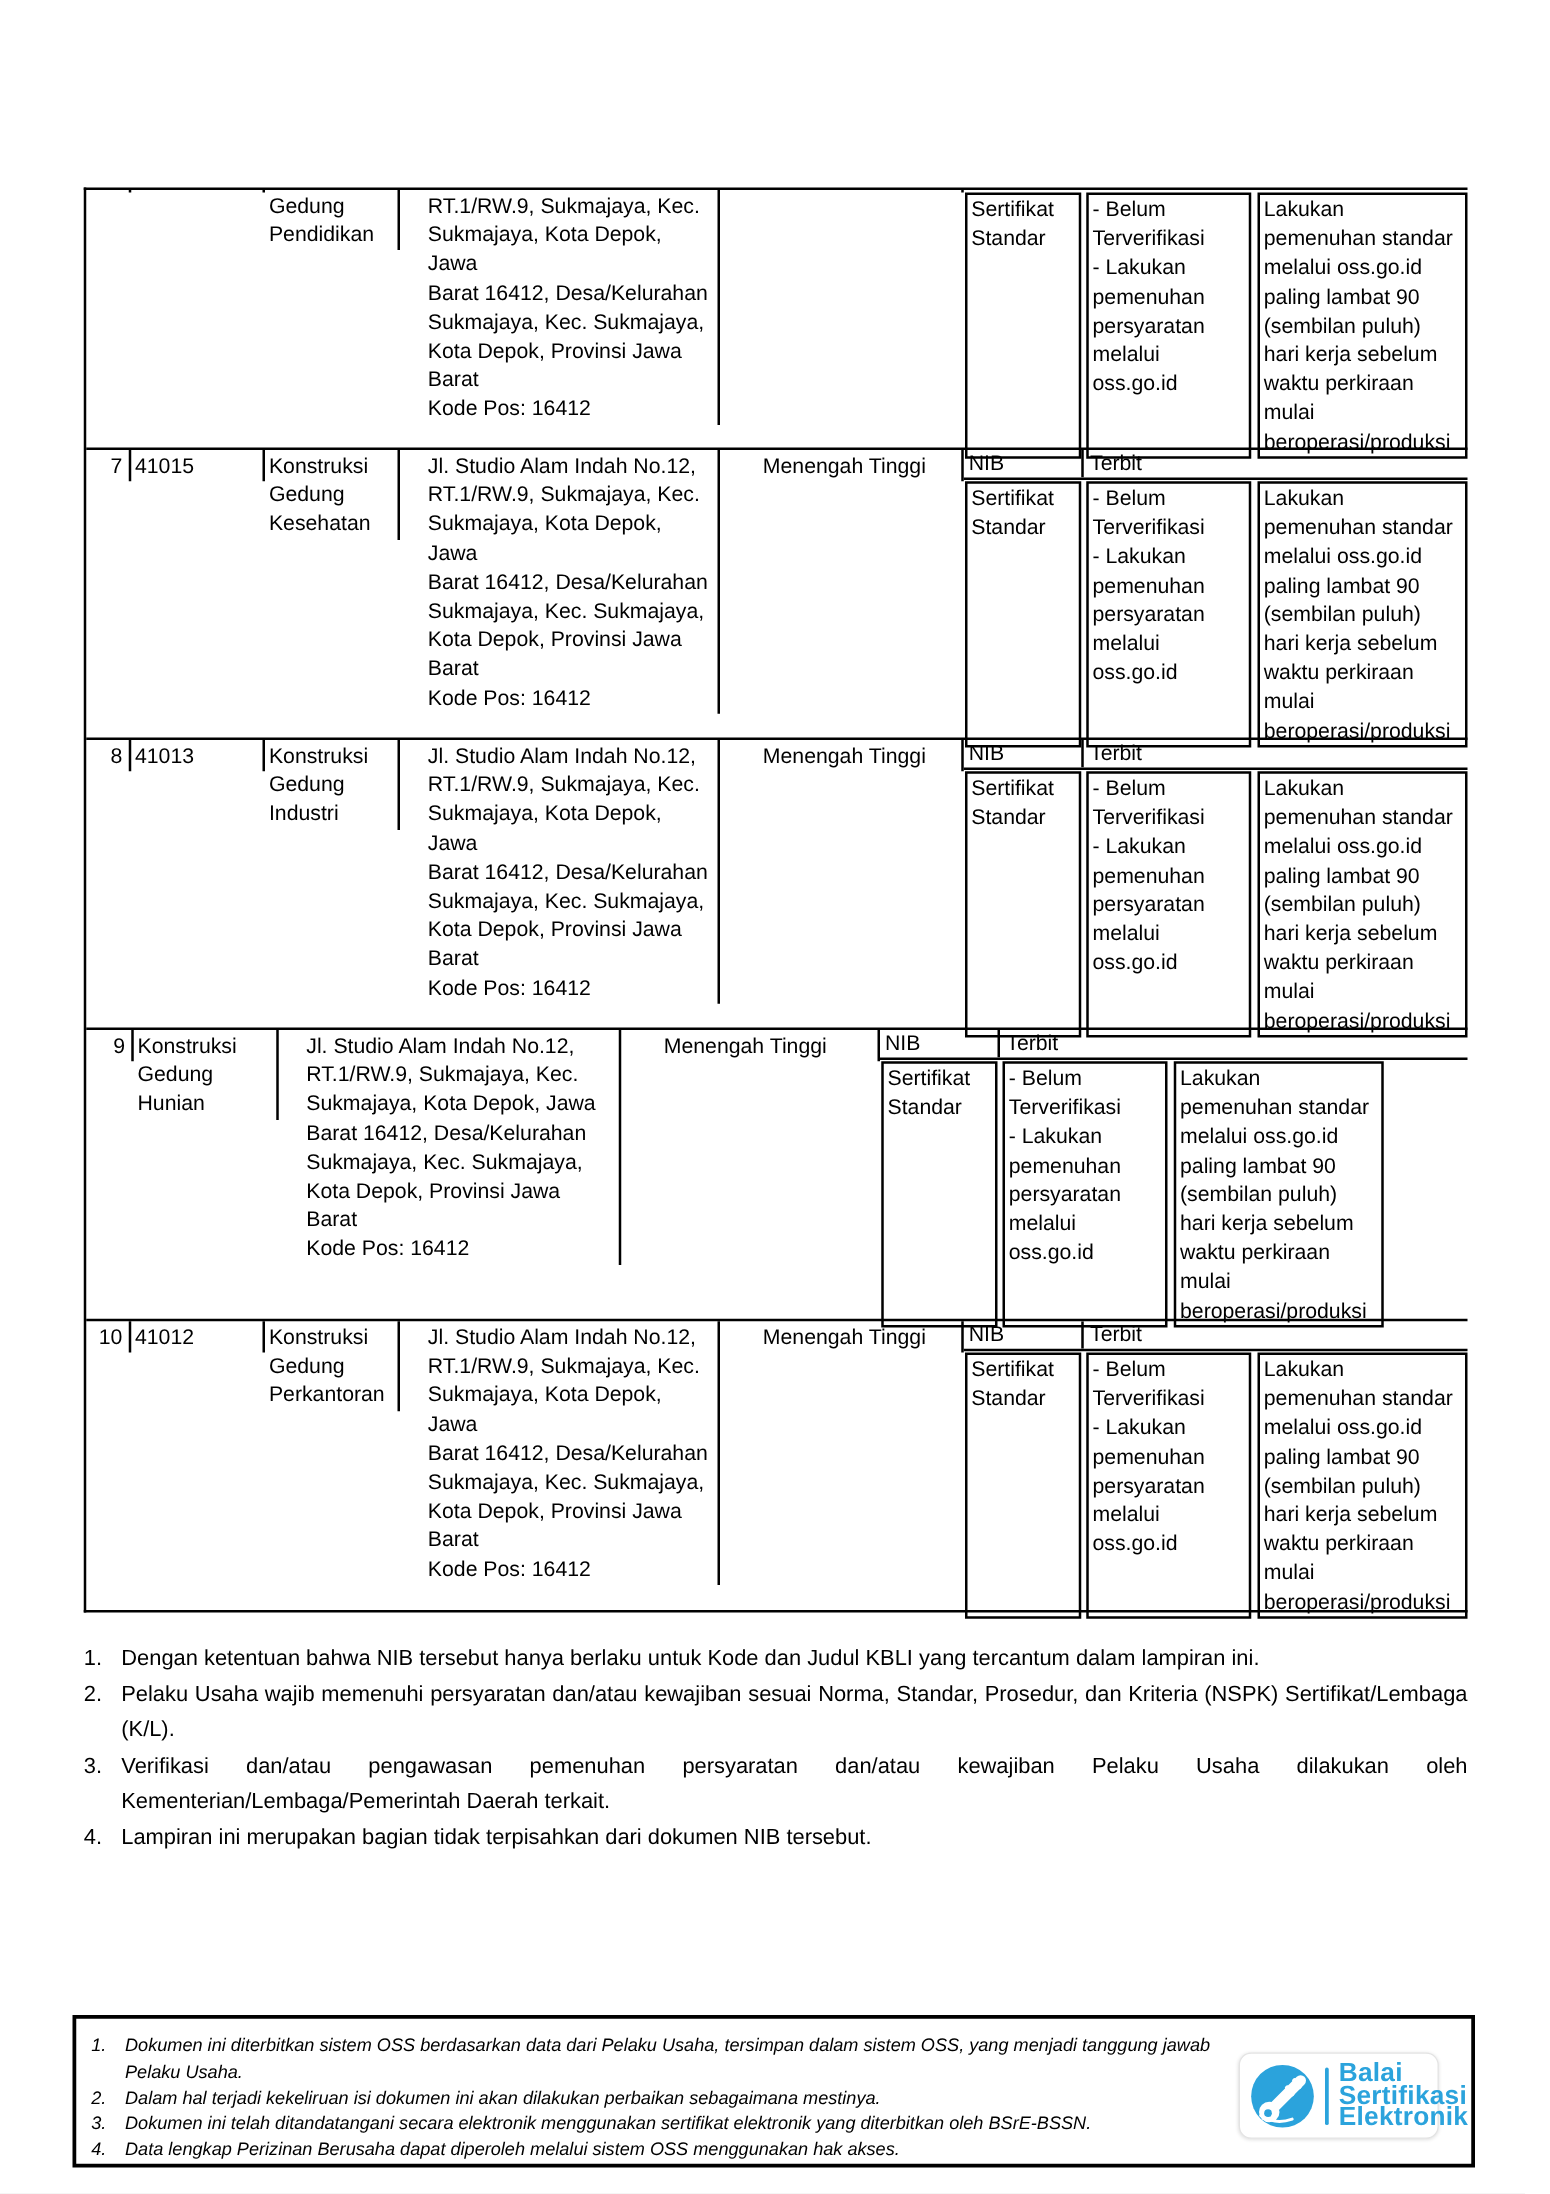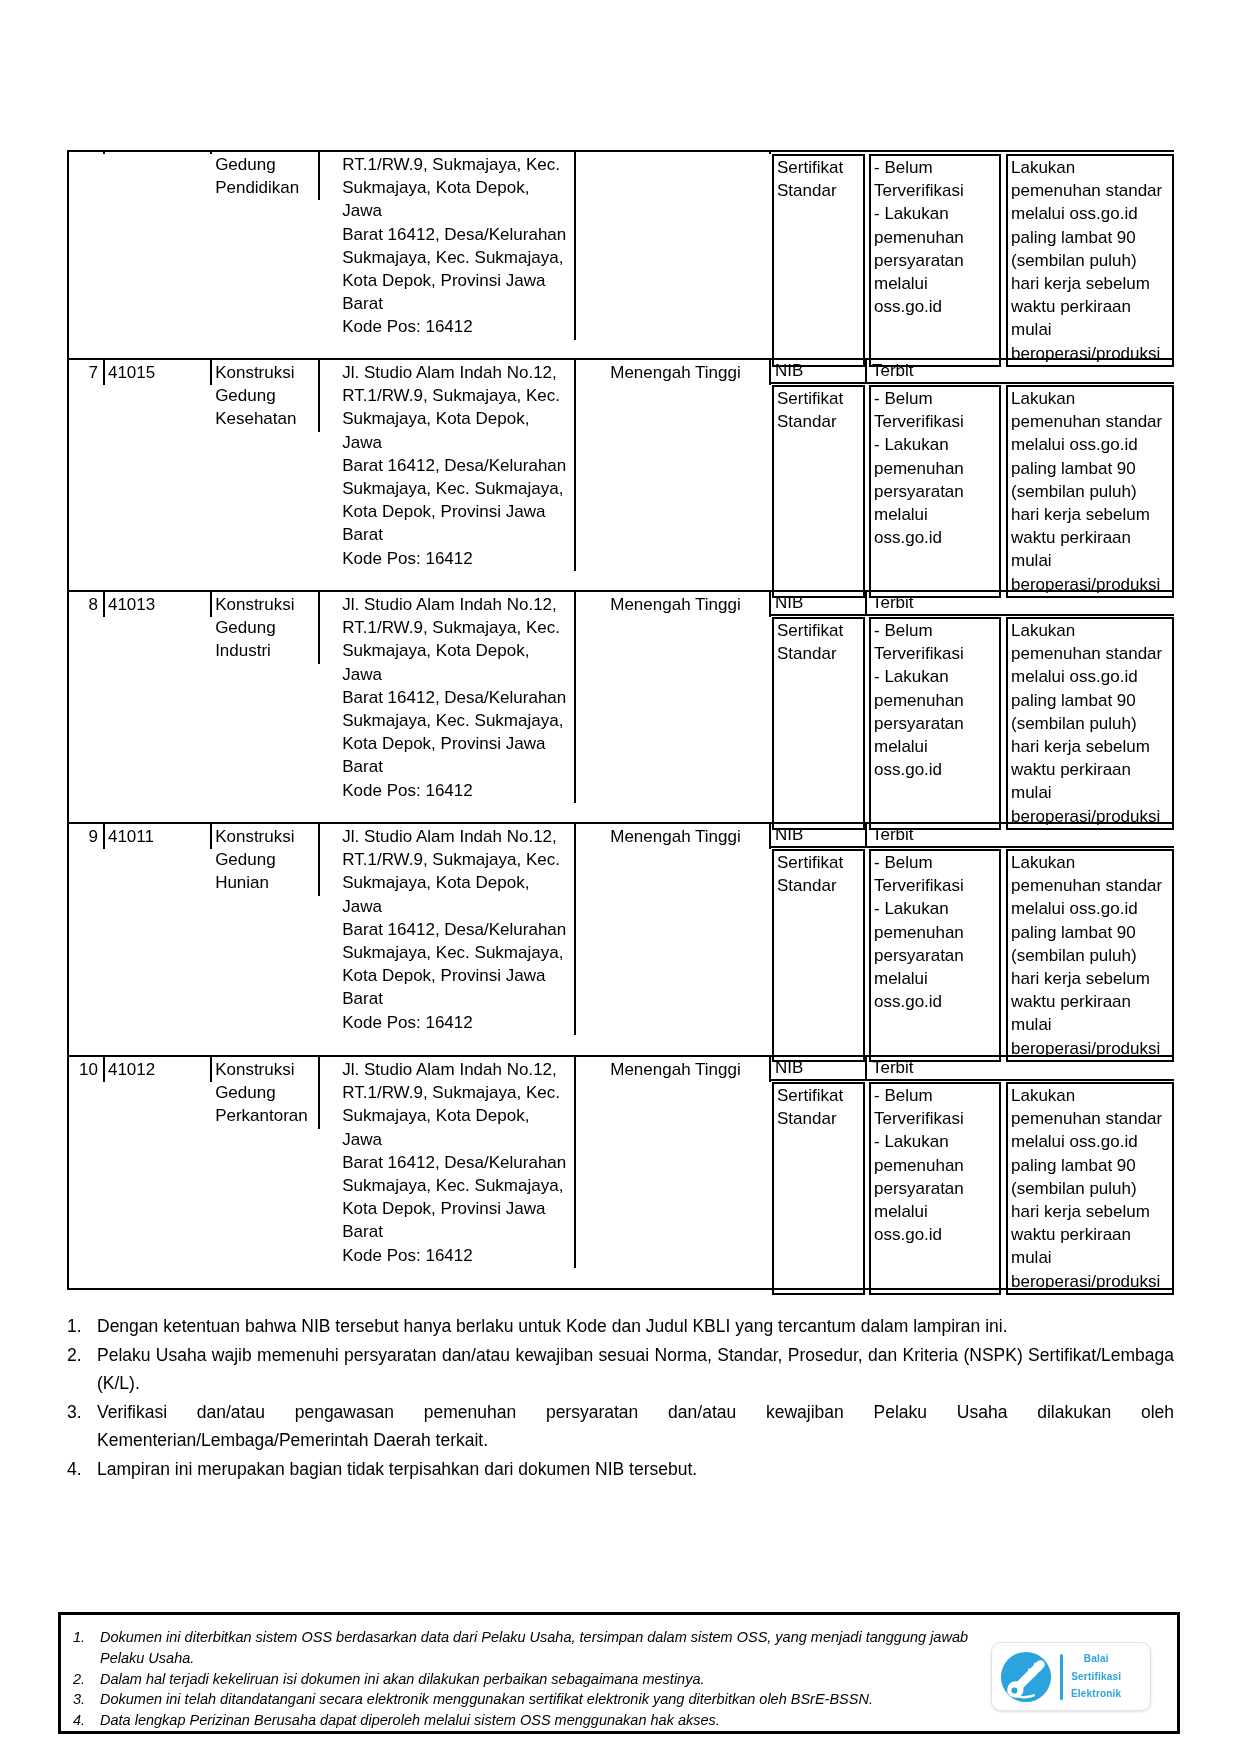--- a/index.html
+++ b/index.html
@@ -61,21 +61,21 @@
 
   
   .logo-card {
     position:absolute; right:26px; top:27px; width:160px; height:69px;
     background:#fff; border:1px solid #e3e3e3; border-radius:10px;
     box-shadow:0 1px 3px rgba(0,0,0,0.12);
     display:flex; align-items:center; font-style:normal;
   }
   .logo-icon { width:54px; height:54px; margin-left:7px; flex:none; }
   .logo-divider { width:3px; height:46px; background:#2ba3dc; margin:0 8px 0 7px; border-radius:2px; flex:none; }
-  .logo-text { color:#2ba3dc; font-weight:bold; font-size:10px; line-height:17.5px; letter-spacing:0.2px;text-align:center; }
+  .logo-text { color:#2ba3dc; font-weight:bold; font-size:21px; line-height:17.5px; letter-spacing:0.2px; }
 </style>
 </head>
 <body>
 
 <div class="page">
 
   <div class="kbli-table">
 
     <div class="t-row h208">
       <div class="cell c-no"></div>
@@ -195,21 +195,20 @@
 hari kerja sebelum
 waktu perkiraan
 mulai
 beroperasi/produksi</div>
         </div>
       </div>
     </div>
 
     <div class="t-row h233">
       <div class="cell c-no">9</div>
-      <div class="cell c-kbli">41011</div>
       <div class="cell c-name">Konstruksi
 Gedung
 Hunian</div>
       <div class="cell c-addr">Jl. Studio Alam Indah No.12,
 RT.1/RW.9, Sukmajaya, Kec.
 Sukmajaya, Kota Depok, Jawa
 Barat 16412, Desa/Kelurahan
 Sukmajaya, Kec. Sukmajaya,
 Kota Depok, Provinsi Jawa
 Barat

